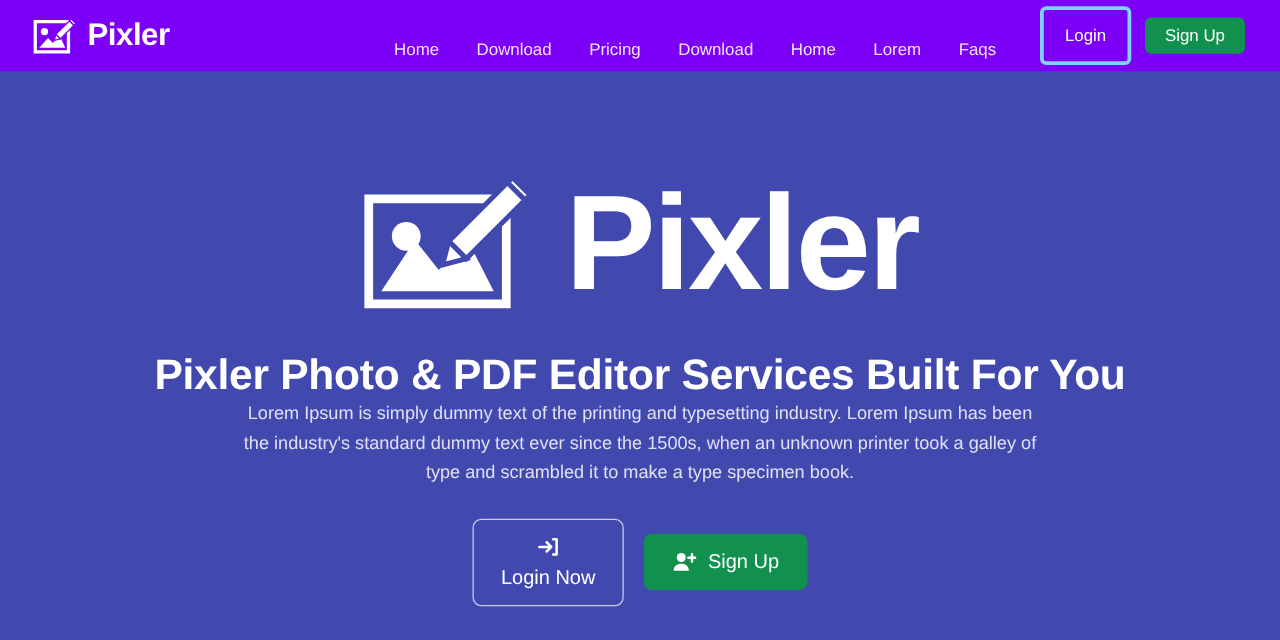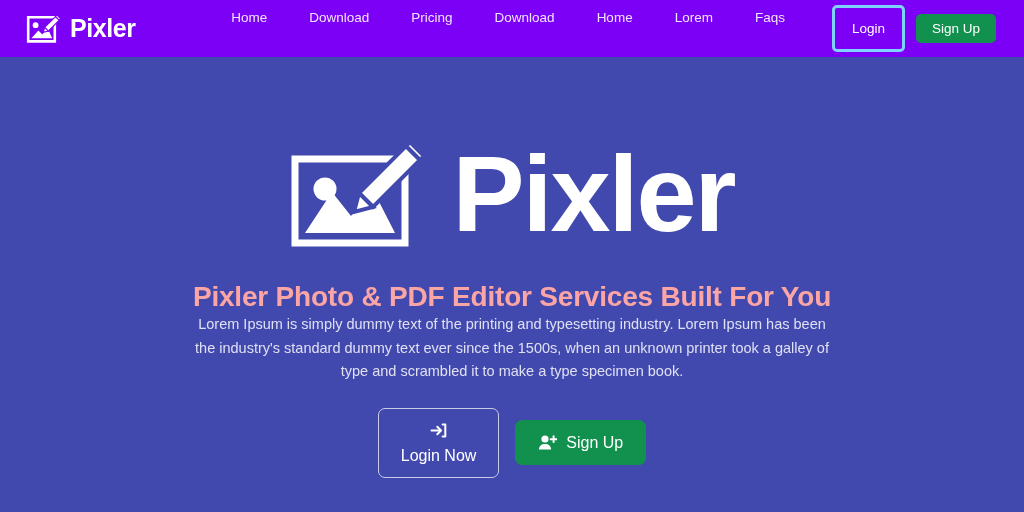--- a/index.html
+++ b/index.html
@@ -52,22 +52,22 @@
     color: #FFFFFF;
     font-size: 25px;
     font-weight: bold;
     letter-spacing: -0.4px;
     line-height: 1;
     white-space: nowrap;
   }
 
   .nav {
     display: flex;
-    align-items: flex-start;
-    gap: 16px;
+    align-items: flex-end;
+    gap: 4px;
   }
 
   .nav-link {
     color: #F2E4FC;
     font-size: 13.5px;
     text-decoration: none;
     padding: 6px 13px;
     white-space: nowrap;
     line-height: 1;
   }
@@ -130,22 +130,22 @@
   .hero-wordmark {
     color: #FFFFFF;
     font-size: 108px;
     font-weight: bold;
     line-height: 1;
     letter-spacing: -2px;
     white-space: nowrap;
   }
 
   .hero-headline {
-    color: #fca5a5;
-    font-size: 28px;
+    color: #ffffff;
+    font-size: 34px;
     font-weight: bold;
     letter-spacing: -0.2px;
     margin-top: 28px;
     white-space: nowrap;
   }
 
   .hero-paragraph {
     color: #DFE0F2;
     font-size: 14.5px;
     line-height: 1.63;

